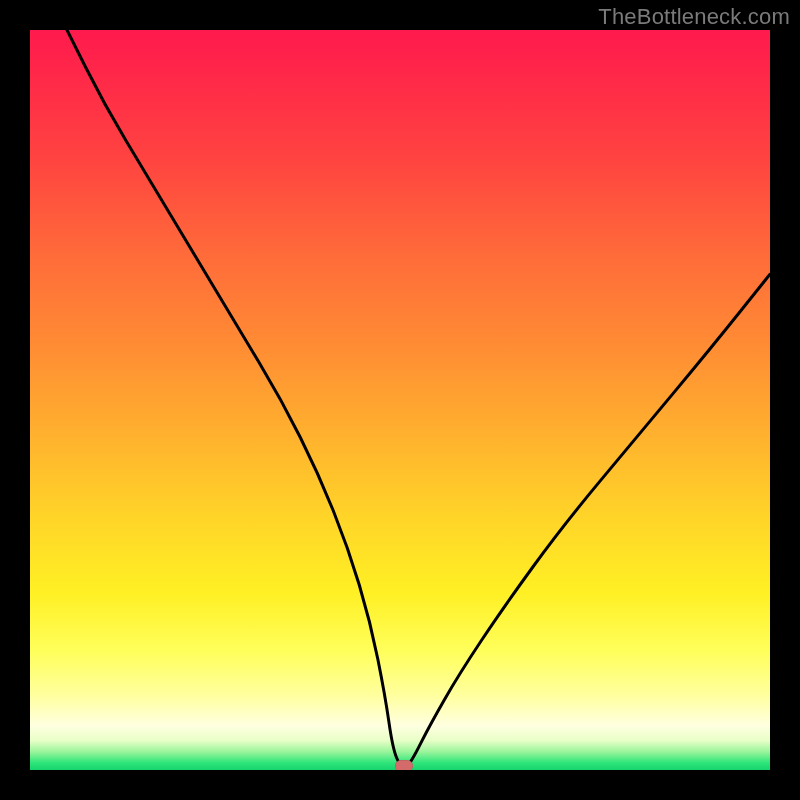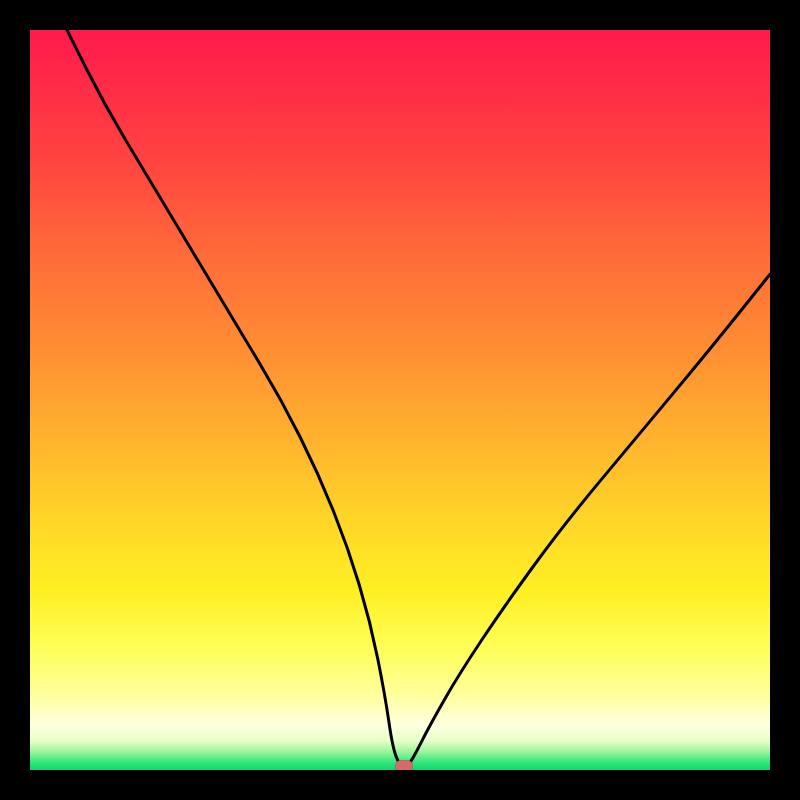--- a/index.html
+++ b/index.html
@@ -74,20 +74,21 @@
     border-radius: 6px / 6px;
     transform: translate(-50%, -50%);
     z-index: 15;
     box-shadow: 0 0 0 0.5px rgba(0,0,0,0.15) inset;
   }
 </style>
 </head>
 <body>
 
 <div class="frame">
+  <div class="watermark">TheBottleneck.com</div>
 
   <div class="plot-area">
     <div class="gradient-bg"></div>
 
     <svg class="curve" viewBox="0 0 740 740" preserveAspectRatio="none">
       <path id="curve-path" d="M 37.0 0.0 Q 37.0 0.0 55.5 37.0 Q 74.0 74.0 96.2 111.0 Q 118.4 148.0 140.6 185.0 Q 162.8 222.0 185.0 259.0 Q 207.2 296.0 229.4 333.0 Q 251.6 370.0 270.1 407.0 Q 288.6 444.0 303.4 481.0 Q 318.2 518.0 329.3 555.0 Q 340.4 592.0 347.8 629.0 Q 355.2 666.0 358.9 691.9 Q 362.6 717.8 366.3 727.0 Q 370.0 736.3 373.7 736.3 Q 377.4 736.3 381.1 730.8 Q 384.8 725.2 392.2 710.4 Q 399.6 695.6 414.4 669.7 Q 429.2 643.8 451.4 610.5 Q 473.6 577.2 503.2 536.5 Q 532.8 495.8 569.8 451.4 Q 606.8 407.0 643.8 362.6 Q 680.8 318.2 710.4 281.2 T 740.0 244.2" fill="none" stroke="#000" stroke-width="3" stroke-linejoin="round" stroke-linecap="round"></path>
     </svg>
 
     <div class="marker" id="min-marker" style="left: 373.7px; top: 736.3px; background: rgb(212, 106, 106);"></div>
   </div>

